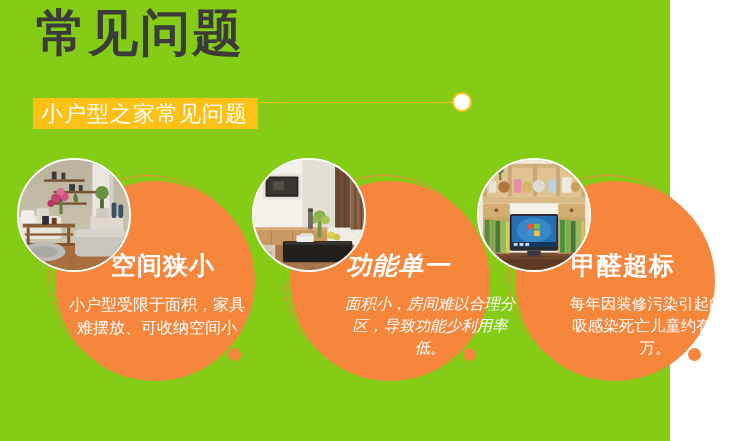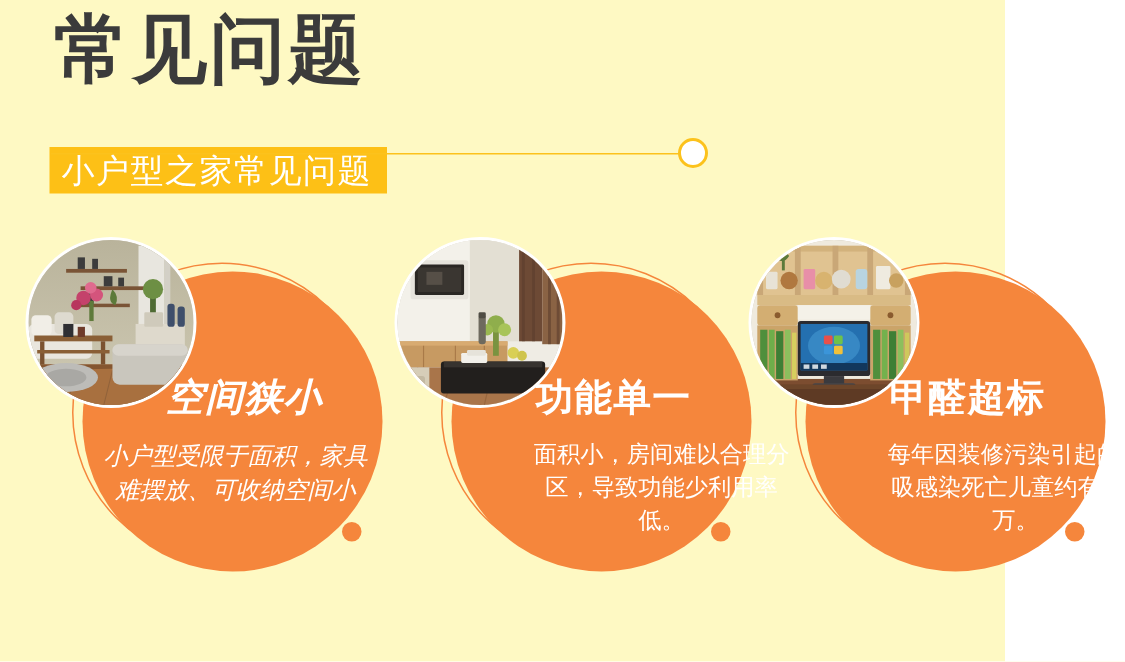--- a/index.html
+++ b/index.html
@@ -13,21 +13,21 @@
     position: relative;
     overflow: hidden;
     font-family: "Liberation Sans", "DejaVu Sans", sans-serif;
   }
 
   .canvas {
     position: absolute;
     left: 0; top: 0;
     width: 670px;
     height: 441px;
-    background: #fef9c3;
+    background: #84cc16;
   }
 
   
   .header { position: absolute; left: 0; top: 0; width: 750px; height: 130px; }
 
   .main-title {
     position: absolute;
     left: 36px;
     top: 4px;
     font-size: 50px;
@@ -80,23 +80,23 @@
 
   
   .cards { position: absolute; left: 0; top: 0; width: 750px; height: 441px; }
 
   .card {
     position: absolute;
     width: 215px;
     height: 230px;
     top: 163px;
   }
-  .card-1 { left: 40px; font-style: italic; }
-  .card-2 { left: 286px; }
-  .card-3 { left: 522px; text-decoration: underline; }
+  .card-1 { left: 40px; }
+  .card-2 { left: 275px; font-style: italic; }
+  .card-3 { left: 500px; text-decoration: underline; }
 
   
   .outer-ring {
     position: absolute;
     left: 8px;
     top: 12px;
     width: 200px;
     height: 200px;
     border: 1.4px solid #f5863c;
     border-radius: 50%;

